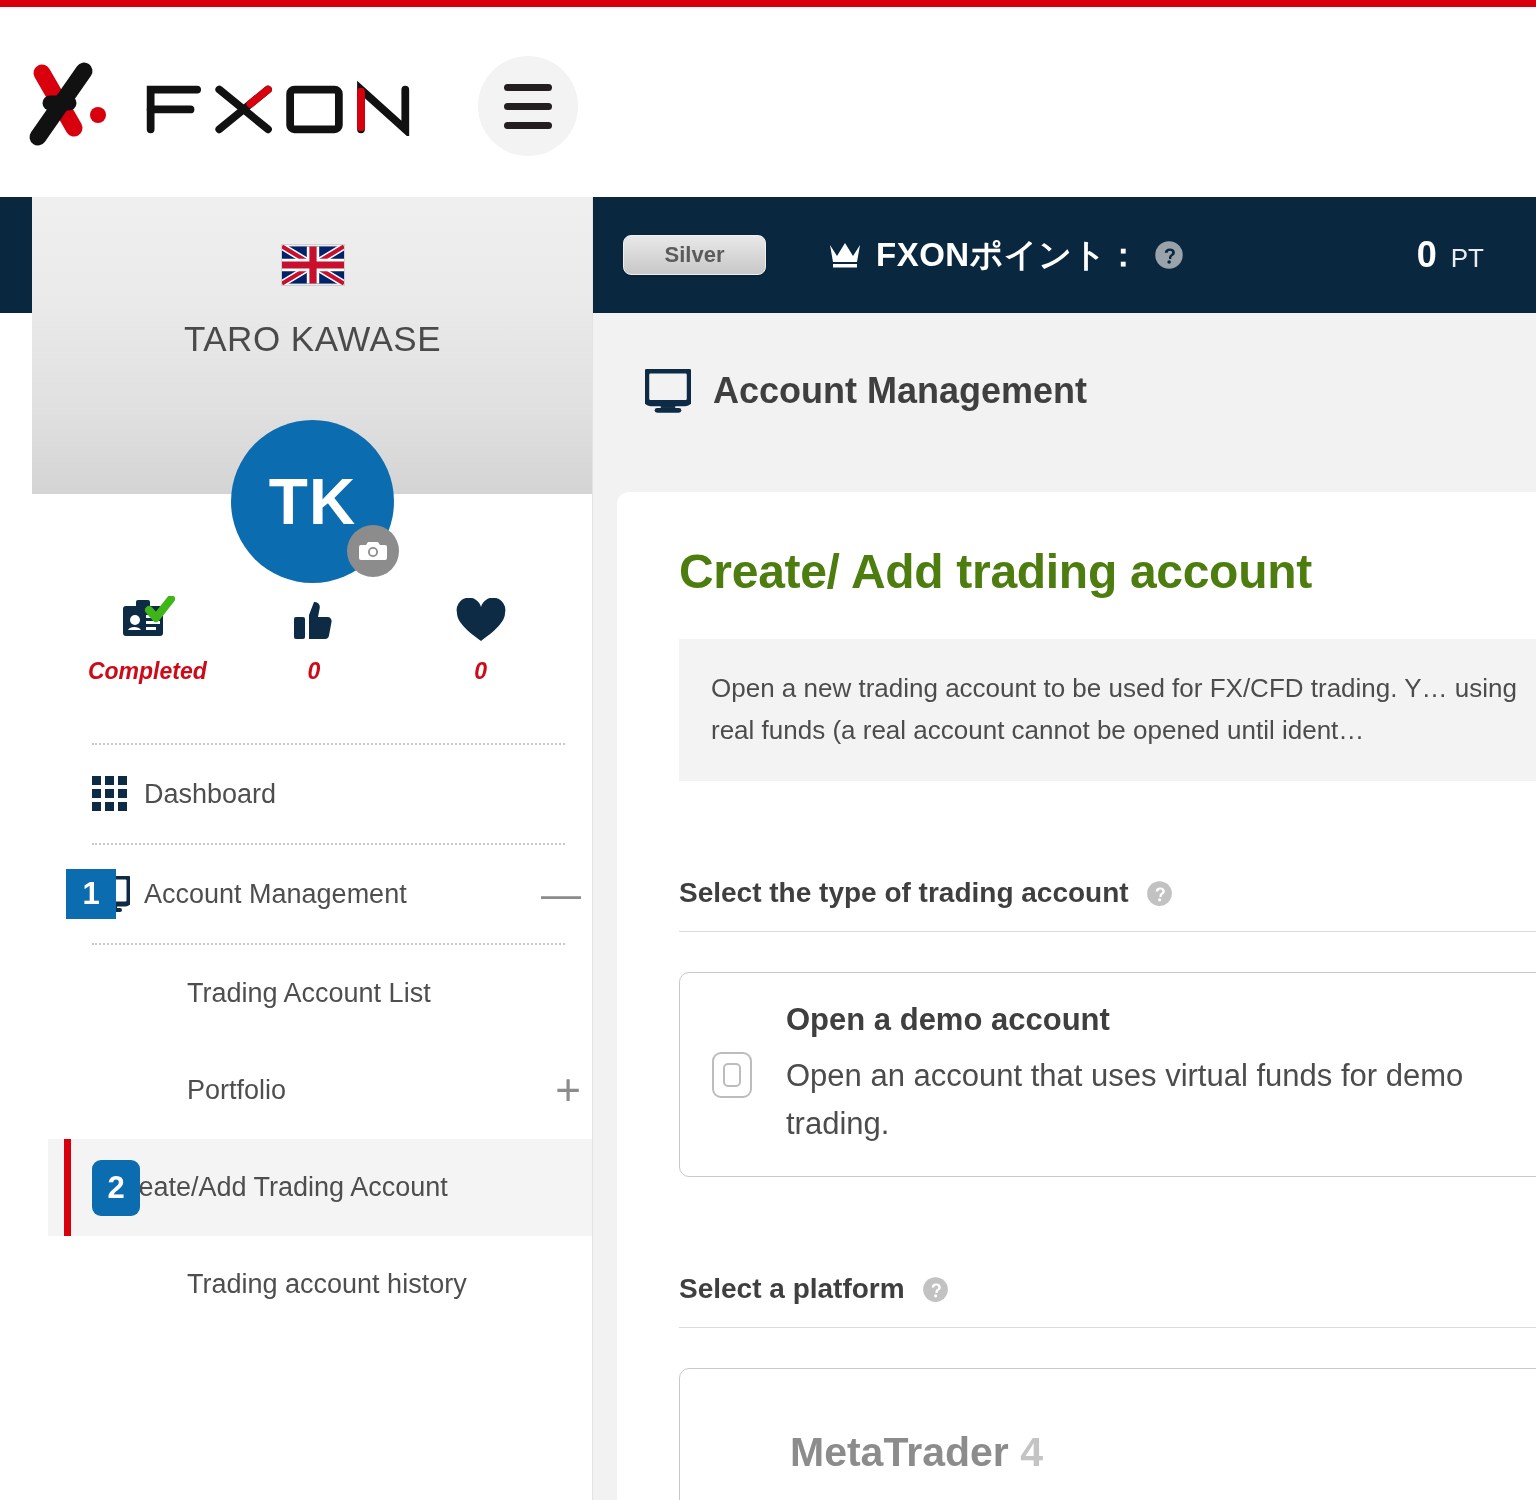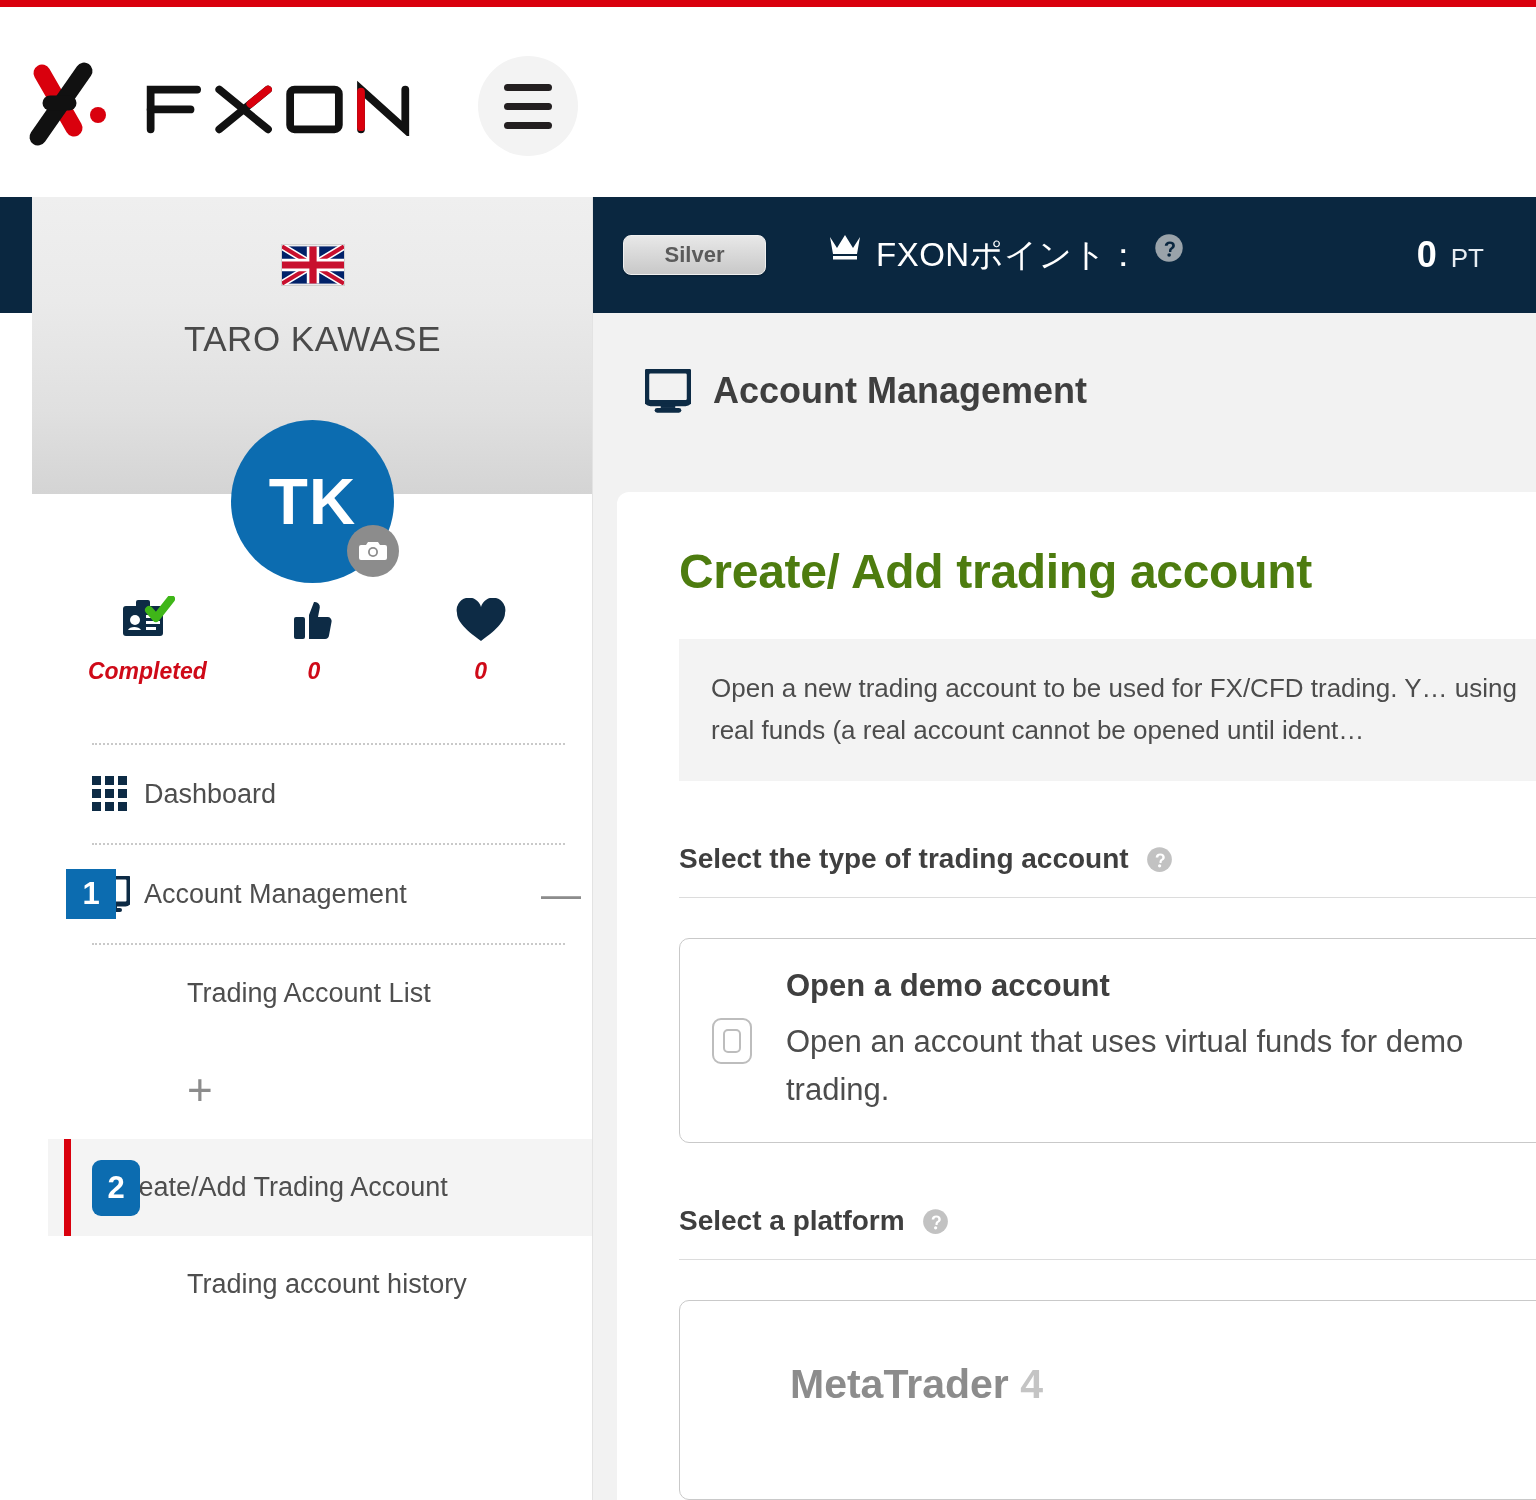--- a/index.html
+++ b/index.html
@@ -146,21 +146,21 @@
   }
   .tier-badge {
     width: 143px; height: 40px; border-radius: 8px;
     background: linear-gradient(180deg,#e8e8e8 0%,#c8c8c8 100%);
     border: 1px solid #f0f0f0;
     display: flex; align-items: center; justify-content: center;
     font-size: 22px; font-weight: 700; color: #5b5b5b;
     box-shadow: 0 1px 2px rgba(0,0,0,.25);
   }
   .points-group {
-    display: flex; gap: 14px; margin-left: 62px;
+    display: flex; align-items: center; gap: 14px; margin-left: 62px; font-weight: bold;
   }
   .points-label { font-size: 33px; color: #ffffff; letter-spacing: .5px; }
   .points-val {
     position: absolute; right: 52px; display: flex; align-items: baseline; gap: 14px;
   }
   .points-val .num { font-size: 36px; font-weight: 700; color: #ffffff; }
   .points-val .unit { font-size: 26px; font-weight: 400; color: #e7edf2; }
 
   .page-head {
     display: flex; align-items: center; gap: 22px;
@@ -176,21 +176,21 @@
   }
   .card-h1 { font-size: 48px; font-weight: 700; color: #4d7c0f; letter-spacing: -.3px; }
 
   .notice {
     margin-top: 40px; width: 920px; background: #f3f3f3;
     padding: 28px 32px 30px 32px;
     font-size: 26px; line-height: 1.62; color: #4c4c4c;
   }
 
   .sec-head {
-    margin-top: 62px; display: flex; align-items: center; gap: 17px;
+    margin-top: 96px; display: flex; align-items: center; gap: 17px;
   }
   .sec-title { font-size: 28px; font-weight: 700; color: #3f3f3f; }
   .sec-rule { margin-top: 22px; width: 920px; border-top: 1px solid #dcdcdc; }
 
   .opt-card {
     margin-top: 40px; width: 900px; min-height: 205px;
     border: 1px solid #c9c9c9; border-radius: 10px;
     display: flex; align-items: center; padding: 0 0 0 32px; gap: 34px;
   }
   .opt-check {
@@ -357,20 +357,21 @@
         <span class="nav-tool">—</span>
       </div>
 
       <div class="divider"></div>
 
       <div class="sub-row">
         <span class="sub-label">Trading Account List</span>
       </div>
 
       <div class="sub-row">
+        <span class="sub-label">Portfolio</span>
         <span class="sub-tool">+</span>
       </div>
 
       <div class="sub-row active">
         <span class="active-bar"></span>
         <span class="nav-badge rounded">2</span>
         <span class="sub-label">Create/Add Trading Account</span>
       </div>
 
       <div class="sub-row">

